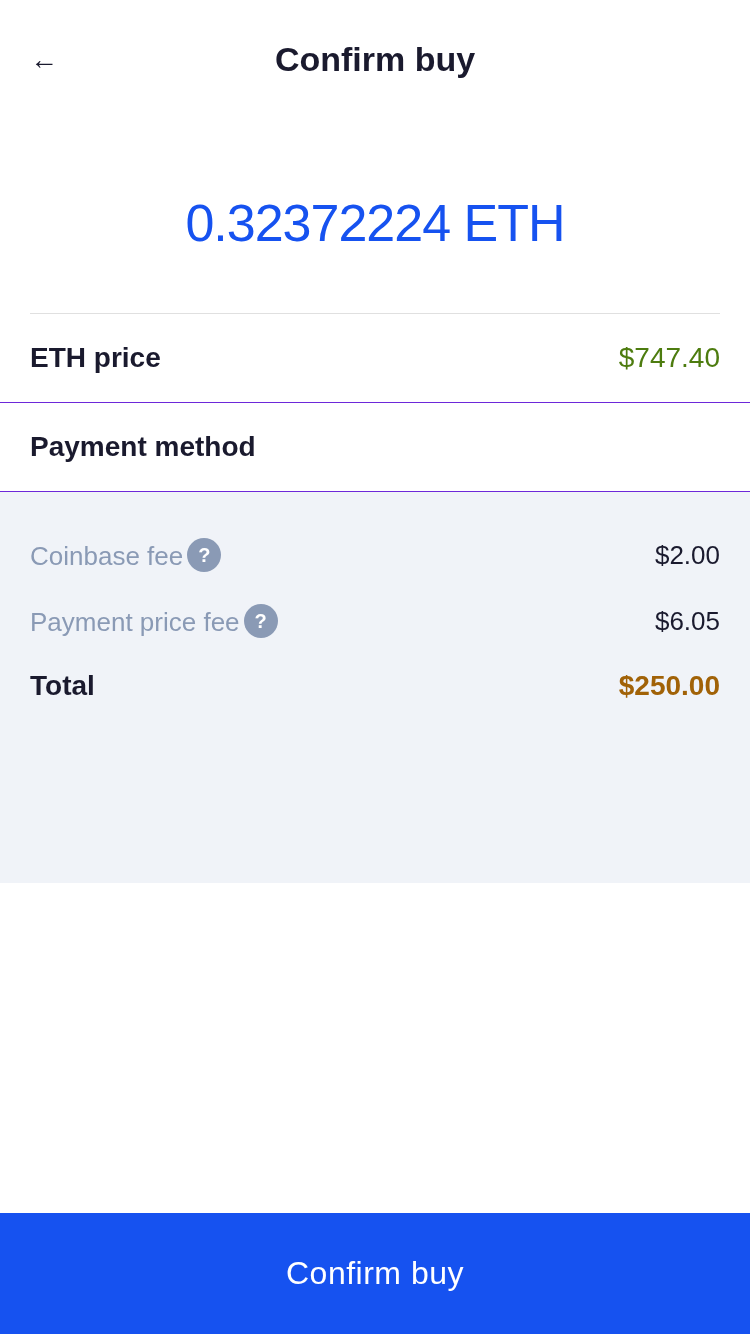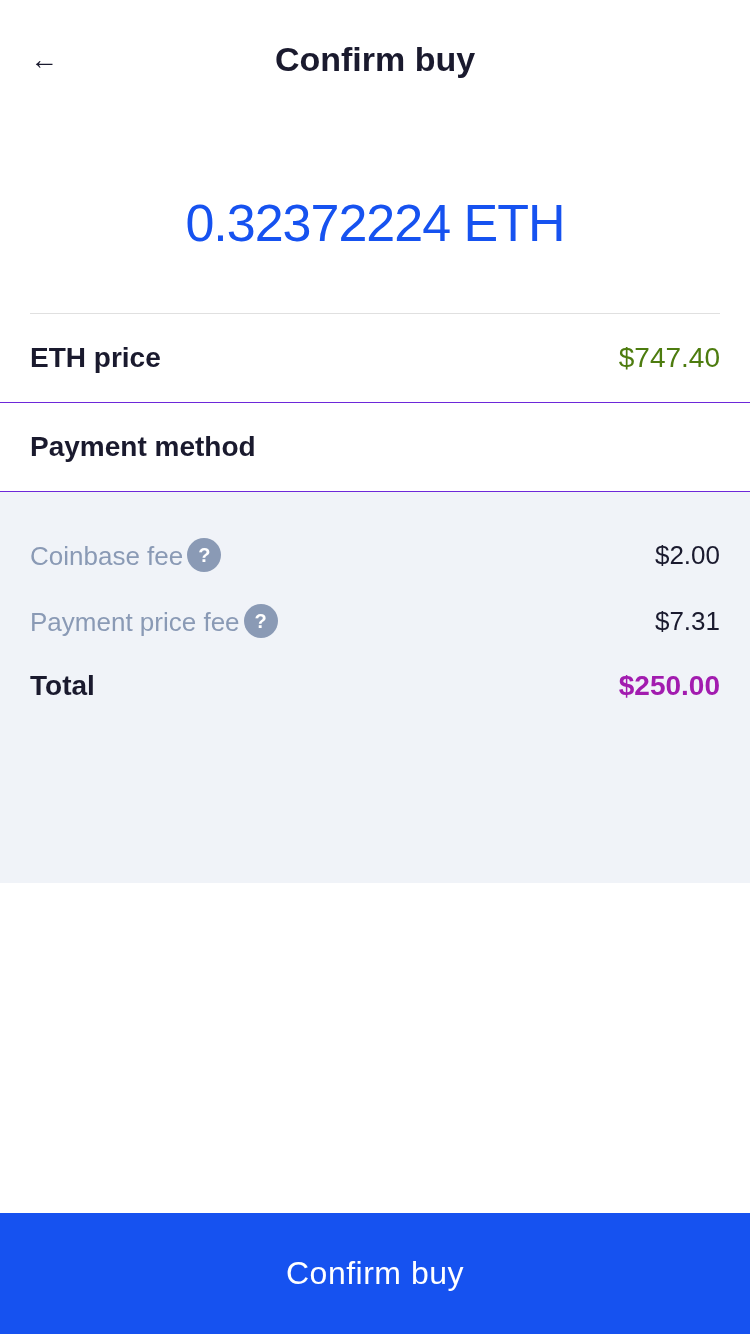--- a/index.html
+++ b/index.html
@@ -130,21 +130,21 @@
 
     .total-label {
       font-size: 28px;
       font-weight: 700;
       color: #1a1a2e;
     }
 
     .total-value {
       font-size: 28px;
       font-weight: 700;
-      color: #a21caf;
+      color: #a16207;
       margin-left: 40px;
     }
 
     .help-icon {
       width: 34px;
       height: 34px;
       border-radius: 50%;
       background: #8a9ab5;
       display: inline-flex;
       align-items: center;
@@ -201,21 +201,21 @@
       <span class="fee-label">Coinbase fee</span>
       <span class="help-icon">?</span>
     </div>
     <span class="fee-value">$2.00</span>
   </div>
   <div class="fee-row">
     <div class="fee-label-container">
       <span class="fee-label">Payment price fee</span>
       <span class="help-icon">?</span>
     </div>
-    <span class="fee-value">$7.31</span>
+    <span class="fee-value">$6.05</span>
   </div>
   <div class="total-row">
     <span class="total-label">Total</span>
     <span class="total-value">$250.00</span>
   </div>
 </div>
 
 <div class="spacer"></div>
 
 <button class="confirm-btn">Confirm buy</button>

